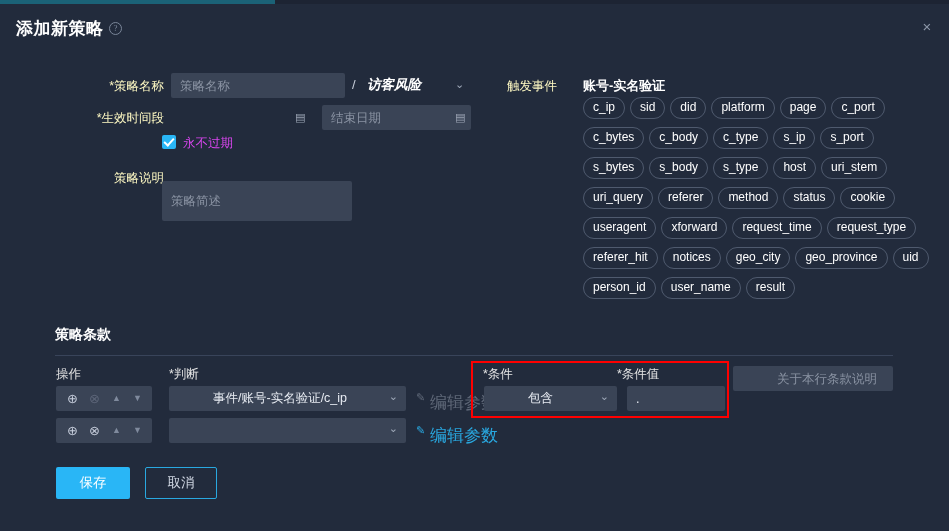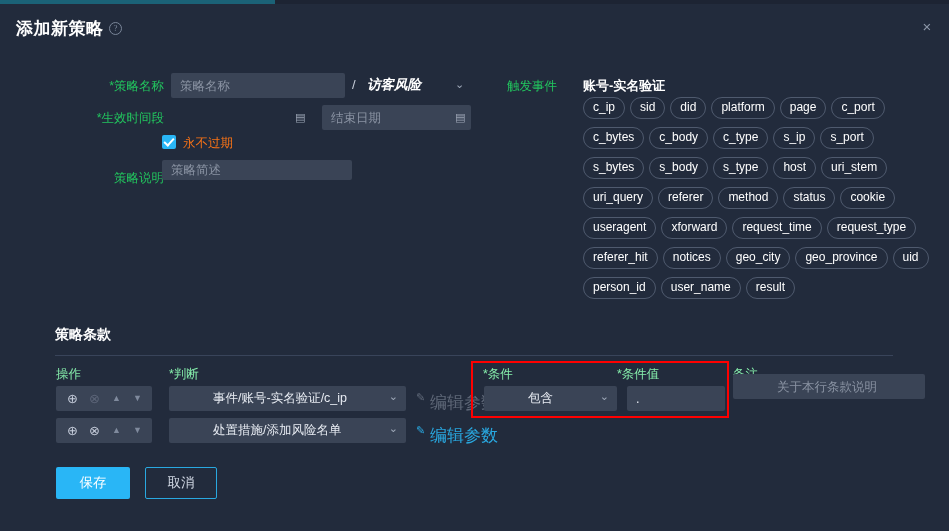--- a/index.html
+++ b/index.html
@@ -39,21 +39,21 @@
   }
   .close-icon {
     position: absolute; right: 14px; top: 15px;
     width: 16px; height: 16px; color: #8d97a8;
     font-size: 15px; line-height: 16px; text-align: center;
     cursor: pointer;
   }
 
   
   .lbl {
-    position: absolute; color: #22c55e; font-size: 12.5px;
+    position: absolute; color: #fef9c3; font-size: 12.5px;
     text-align: right; white-space: nowrap;
   }
 
   .field {
     position: absolute;
     background: #3a4456;
     border: none; border-radius: 2px;
     color: #e7ebf2; font-size: 12.5px;
     font-family: "Liberation Sans", sans-serif;
     padding: 0 9px;
@@ -80,21 +80,21 @@
     position: absolute; width: 14px; height: 14px;
     background: #29b6f6; border-radius: 2px;
   }
   .cb-box::after {
     content: ""; position: absolute;
     left: 4px; top: 1px; width: 4px; height: 8px;
     border: solid #fff; border-width: 0 2px 2px 0;
     transform: rotate(42deg);
   }
   .cb-label {
-    position: absolute; color: #f97316; font-size: 12.5px;
+    position: absolute; color: #d946ef; font-size: 12.5px;
   }
 
   
   .trig-val {
     position: absolute; color: #ffffff; font-size: 13px; font-weight: bold;
     white-space: nowrap;
   }
   .tagwrap {
     position: absolute; left: 583px; top: 97px; width: 360px;
   }
@@ -117,21 +117,21 @@
   .sect-title {
     position: absolute; left: 55px; top: 326px;
     color: #ffffff; font-size: 14px; font-weight: bold;
   }
   .divider {
     position: absolute; left: 55px; top: 355px;
     width: 838px; height: 1px; background: #39445a;
   }
 
   .col-head {
-    position: absolute; color: #86efac; font-size: 12.5px; white-space: nowrap;
+    position: absolute; color: #e5e5e5; font-size: 12.5px; white-space: nowrap;
   }
 
   
   .opgroup {
     position: absolute;
     background: #3a4456; border-radius: 2px;
     height: 25px; width: 96px;
   }
   .opicon {
     position: absolute; top: 4px; width: 17px; height: 17px;
@@ -214,21 +214,21 @@
 
   <div class="lbl" style="left:44px; top:110px; width:120px;">*生效时间段</div>
   <div class="cal-ico" style="left:295px; top:111px;">▤</div>
   <input class="field" style="left: 322px; top: 105px; width: 149px; height: 25px;" placeholder="结束日期">
   <div class="cal-ico" style="left:455px; top:111px;">▤</div>
 
   <div class="cb-box" style="left:162px; top:135px;"></div>
   <div class="cb-label" style="left:183px; top:135px;">永不过期</div>
 
   <div class="lbl" style="left:44px; top:170px; width:120px;">策略说明</div>
-  <input class="field" style="left: 162px; top: 160px; width: 190px; height: 20px;" placeholder="策略简述">
+  <input class="field" style="left: 162px; top: 181px; width: 190px; height: 40px;" placeholder="策略简述">
 
   <div class="lbl" style="left:507px; top:78px; width:60px; text-align:left;">触发事件</div>
   <div class="trig-val" style="left:583px; top:77px;">账号-实名验证</div>
 
   <div class="tagwrap"><span class="tag">c_ip</span><span class="tag">sid</span><span class="tag">did</span><span class="tag">platform</span><span class="tag">page</span><span class="tag">c_port</span><span class="tag">c_bytes</span><span class="tag">c_body</span><span class="tag">c_type</span><span class="tag">s_ip</span><span class="tag">s_port</span><span class="tag">s_bytes</span><span class="tag">s_body</span><span class="tag">s_type</span><span class="tag">host</span><span class="tag">uri_stem</span><span class="tag">uri_query</span><span class="tag">referer</span><span class="tag">method</span><span class="tag">status</span><span class="tag">cookie</span><span class="tag">useragent</span><span class="tag">xforward</span><span class="tag">request_time</span><span class="tag">request_type</span><span class="tag">referer_hit</span><span class="tag">notices</span><span class="tag">geo_city</span><span class="tag">geo_province</span><span class="tag">uid</span><span class="tag">person_id</span><span class="tag">user_name</span><span class="tag">result</span></div>
 
   <div class="sect-title">策略条款</div>
   <div class="divider"></div>
 
   <div class="col-head" style="left:56px; top:366px;">操作</div>
@@ -248,30 +248,29 @@
     <span class="dd-caret">⌄</span>
   </div>
   <div class="pen off" style="left:416px; top:391px;">✎</div>
   <div class="editlink off" style="left:430px; top:391px;">编辑参数</div>
 
   <div class="dd" style="left:484px; top:386px; width:133px;">
     <span class="dd-text">包含</span>
     <span class="dd-caret">⌄</span>
   </div>
   <input class="field" style="left: 627px; top: 386px; width: 98px; height: 25px;" value=".">
-  <input class="field" style="left: 733px; top: 374px; width: 192px; height: 25px; padding-left: 44px;" placeholder="关于本行条款说明">
+  <input class="field" style="left: 733px; top: 366px; width: 160px; height: 25px; padding-left: 44px;" placeholder="关于本行条款说明">
 
   <div class="opgroup" style="left:56px; top:418px;">
     <div class="opicon" style="left:8px;">⊕</div>
     <div class="opicon" style="left:30px;">⊗</div>
     <div class="opicon tri" style="left:52px;">▲</div>
     <div class="opicon tri" style="left:73px;">▼</div>
   </div>
   <div class="dd" style="left:169px; top:418px; width:237px;">
-    <span class="dd-text">处置措施/添加风险名单</span>
     <span class="dd-caret">⌄</span>
   </div>
   <div class="pen on" style="left:416px; top:424px;">✎</div>
   <div class="editlink on" style="left:430px; top:424px;">编辑参数</div>
 
   <div class="redbox"></div>
 
   <button class="btn-primary">保存</button>
   <button class="btn-ghost">取消</button>
 

